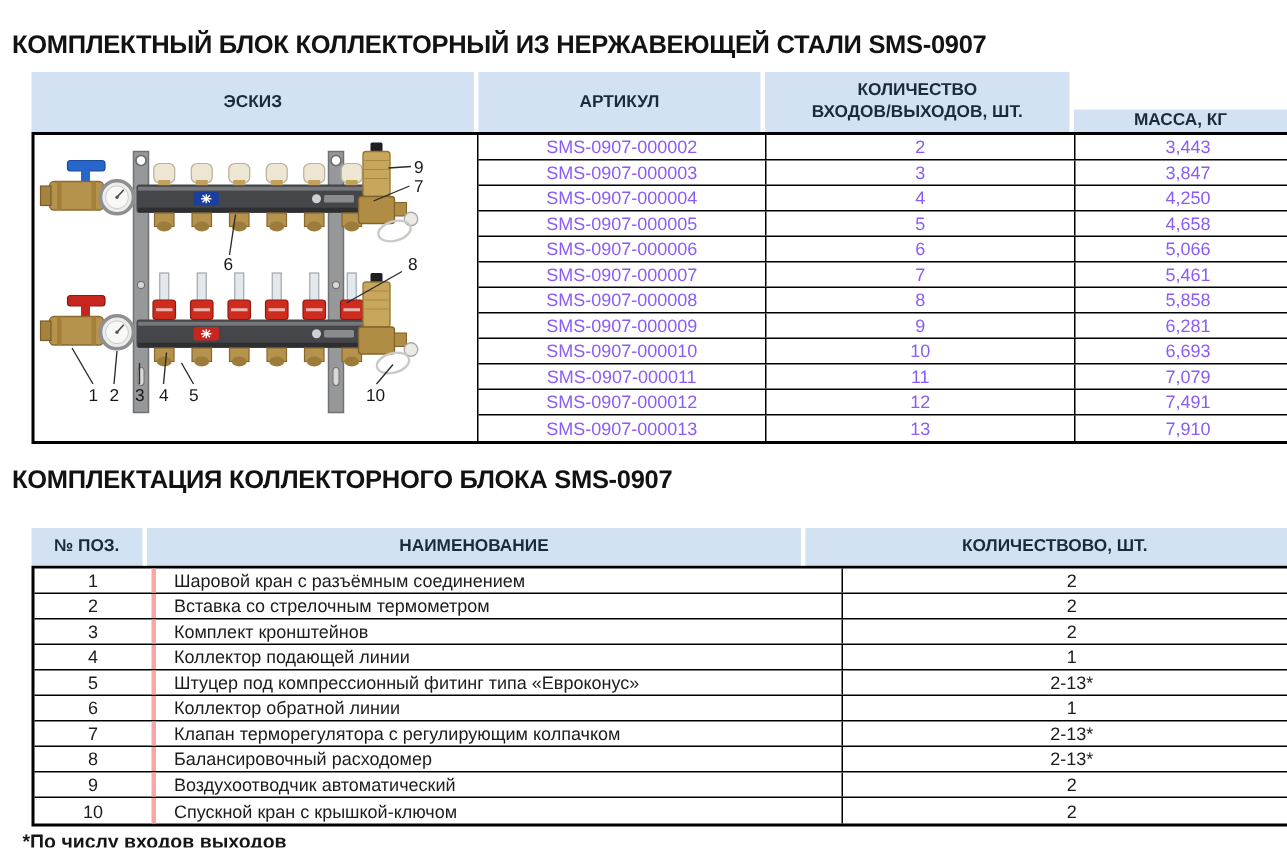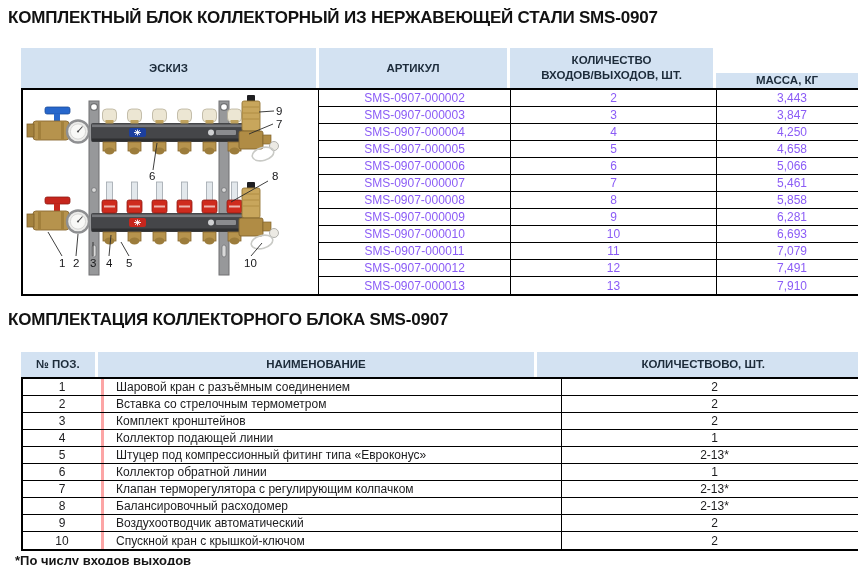--- a/index.html
+++ b/index.html
@@ -1,21 +1,21 @@
 <!DOCTYPE html>
 <html><head>
 <meta charset="utf-8">
 <style>
   * { margin:0; padding:0; box-sizing:border-box; }
   html,body { background:#ffffff; }
   body { width:858px; height:565px; font-family:"Liberation Sans", sans-serif; color:#1d1d1f; position:relative; overflow:hidden; }
   .page { position:absolute; inset:0; }
 
   .doc-title { position:absolute; left:8px; font-size:17px; font-weight:bold; letter-spacing:-0.2px; color:#121212; white-space:nowrap; }
-  #title1 { top:8px; }
+  #title1 { top:20px; }
   #title2 { top:310px; }
 
   .tbl { position:absolute; left:21px; width:848px; }
   #spec-table { top:48px; }
   #parts-table { top:352px; }
 
   .hdr-row { display:flex; }
   .hdr-cell { background:#d3e2f2; color:#1c2b3a; font-weight:bold; font-size:11.5px;
               display:flex; flex-direction:column; align-items:center; justify-content:center;
               text-align:center; line-height:1.3; border-right:3px solid #ffffff; }

